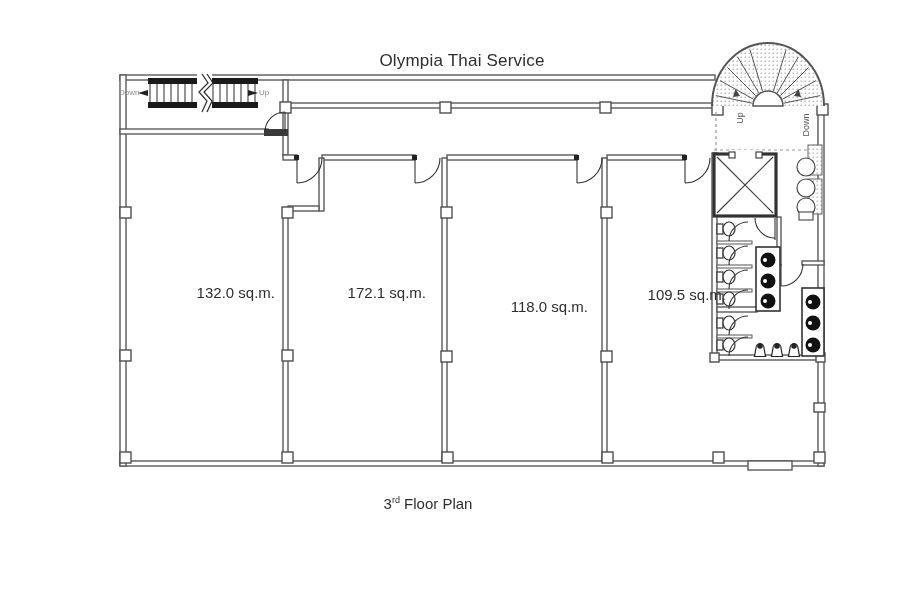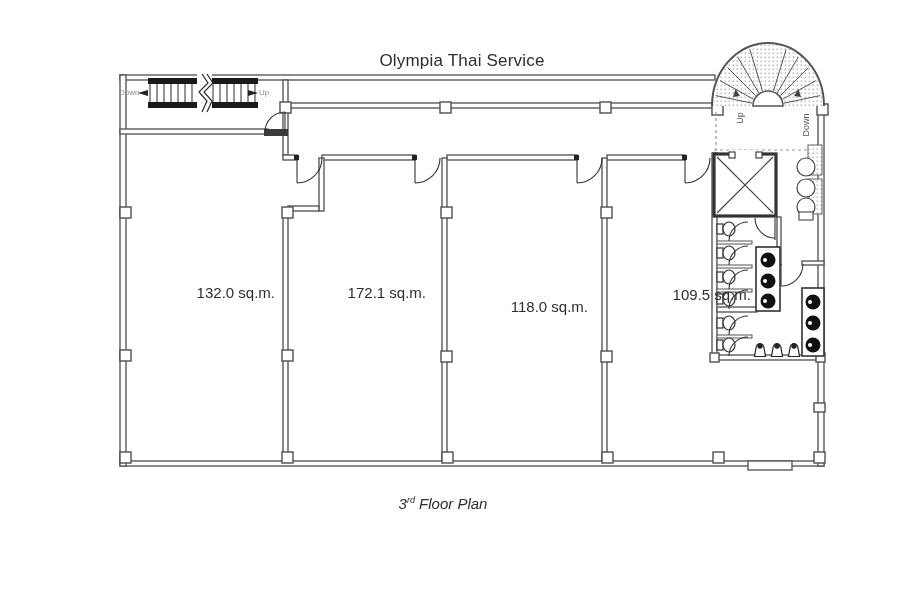--- a/index.html
+++ b/index.html
@@ -256,24 +256,24 @@
       <rect x="574" y="155" width="5" height="5"></rect>
       <rect x="682" y="155" width="5" height="5"></rect>
     </g>
   </svg>
 
   <div class="txt title" style="left:332px;top:40px;width:260px;margin-top:11px;">Olympia Thai Service</div>
 
   <div class="txt room-label" style="left:155px;top:284px;">132.0 sq.m.</div>
   <div class="txt room-label" style="left:306px;top:284px;">172.1 sq.m.</div>
   <div class="txt room-label" style="left:468px;top:298px;">118.0 sq.m.</div>
-  <div class="txt room-label" style="left:606px;top:286px;padding-left:25px;">109.5 sq.m.</div>
+  <div class="txt room-label" style="left:606px;top:286px;">109.5 sq.m.</div>
 
   <div class="txt stair-label" style="left:119px;top:88px;">Down</div>
   <div class="txt stair-label" style="left:259px;top:88px;">Up</div>
 
   <div class="txt vlabel" style="left:728px;top:113px;width:24px;">Up</div>
   <div class="txt vlabel" style="left:791px;top:120px;width:30px;">Down</div>
 
-  <div class="txt caption" style="left:343px;top:495px;font-style:italic;">
+  <div class="txt caption" style="left:328px;top:495px;">
     <span>3</span><sup>rd</sup><span> Floor Plan</span>
   </div>
 </div>
 
 </body></html>

